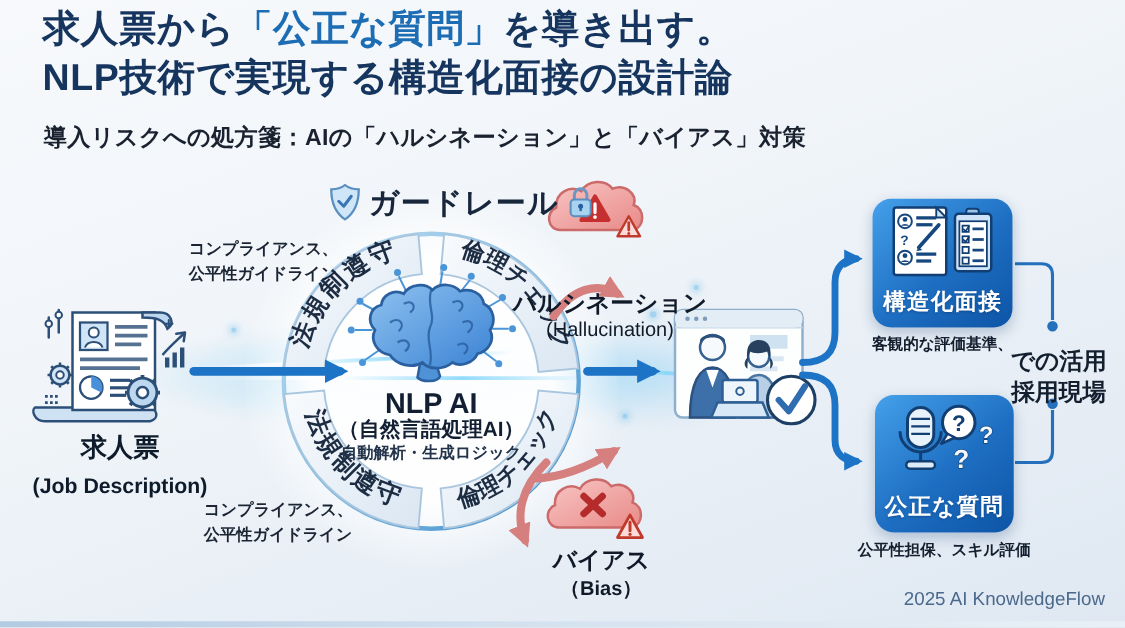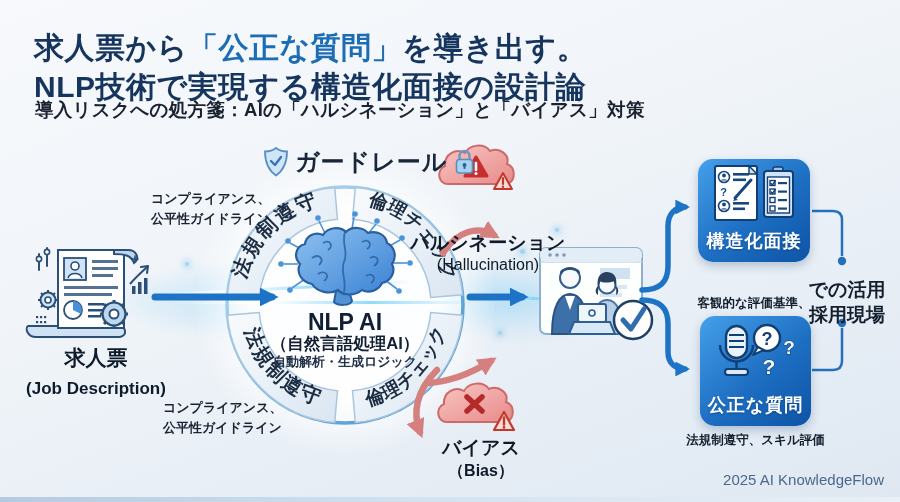--- a/index.html
+++ b/index.html
@@ -17,21 +17,21 @@
     background:radial-gradient(ellipse at 50% 50%,rgba(130,205,245,.40),transparent 70%);
     filter:blur(6px);border-radius:50%;}
   .streak{height:3px;border-radius:3px;background:linear-gradient(90deg,transparent,rgba(255,255,255,.95),rgba(120,210,250,.8),transparent);filter:blur(.6px);}
   .halo{left:195px;top:155px;width:300px;height:300px;border-radius:50%;
     background:radial-gradient(circle,rgba(255,255,255,.95) 45%,rgba(255,255,255,0) 72%);}
   .sparkle{border-radius:50%;background:rgba(125,195,235,.65);box-shadow:0 0 6px 2px rgba(125,195,235,.55);}
   .bottom-strip{left:0;bottom:0;width:900px;height:5px;
     background:linear-gradient(90deg,#b3cbe2,#d3e1ef 45%,#e9f0f7);}
 
   
-  .title{left:34px;top:28px;width:840px;font-weight:800;font-size:30px;line-height:39px;color:#16355e;letter-spacing:.5px;}
+  .title{left:34px;top:4px;width:840px;font-weight:800;font-size:30px;line-height:39px;color:#16355e;letter-spacing:.5px;}
   .title .hl{color:#1d6db5;}
   .subtitle{left:35px;top:97px;width:840px;font-weight:700;font-size:18.5px;color:#1a2230;letter-spacing:.3px;}
 
   
   .tc{text-align:center;}
   .compliance{font-size:13px;font-weight:700;color:#1a2433;line-height:1.55;}
   .jd-label{left:21px;top:344px;width:150px;}
   .jd-label .l1{font-size:21px;font-weight:800;color:#0e1b2b;}
   .jd-label .l2{font-size:17px;font-weight:700;color:#0e1b2b;margin-top:7px;}
   .halluc{left:407px;top:194px;width:162px;margin-top:36px;}
@@ -40,21 +40,21 @@
   .bias{left:421px;top:435px;width:120px;}
   .bias .l1{font-size:19px;font-weight:800;color:#101a28;}
   .bias .l2{font-size:16px;font-weight:700;color:#101a28;}
   .hitl{left:466px;top:341px;width:256px;}
   .hitl .l1{font-size:21px;font-weight:800;color:#0c1726;letter-spacing:.2px;}
   .hitl .l2{font-size:16.5px;font-weight:800;color:#0e1a2a;margin-top:1px;}
   .hitl .l3{font-size:13px;font-weight:700;color:#1c2a3a;margin-top:4px;}
   .guardrail{left:264px;top:146px;display:flex;align-items:center;gap:7px;}
   .guardrail .gl{font-size:24px;font-weight:800;color:#17263a;letter-spacing:1px;}
   .usage{left:805px;top:277px;width:84px;font-size:19px;font-weight:800;color:#131f2e;line-height:1.32;}
-  .caption1{left:688px;top:266px;width:132px;font-size:12.5px;font-weight:700;color:#131f2e;line-height:1.45;margin-top:28px;}
+  .caption1{left:688px;top:266px;width:132px;font-size:12.5px;font-weight:700;color:#131f2e;line-height:1.45;}
   .caption2{left:684px;top:432px;width:143px;font-size:12.5px;font-weight:700;color:#131f2e;}
   .footer{right:16px;top:471px;font-size:15px;font-weight:400;color:#4a698c;}
 
   
   .card{border-radius:15px;background:linear-gradient(140deg,#45a0ea 0%,#1d6ec2 55%,#0d54a6 100%);
     box-shadow:0 4px 10px rgba(20,60,110,.25);display:flex;flex-direction:column;align-items:center;justify-content:flex-end;}
   .card .clabel{color:#fff;font-size:18px;font-weight:800;letter-spacing:1px;margin-bottom:9px;text-shadow:0 1px 2px rgba(0,30,70,.35);}
   .card1{left:698px;top:159px;width:112px;height:103px;}
   .card2{left:700px;top:316px;width:111px;height:110px;}
   .card .icon-wrap{flex:1;display:flex;align-items:center;justify-content:center;width:100%;}
@@ -395,21 +395,21 @@
           <circle cx="55" cy="16" r="13" fill="#ffffff" stroke="#123f73" stroke-width="2.4"></circle>
           <path d="M46,25 L41,33 L52,28 Z" fill="#ffffff" stroke="#123f73" stroke-width="2" stroke-linejoin="round"></path>
           <text x="55" y="22.5" font-size="18" font-weight="bold" fill="#123f73" text-anchor="middle">?</text>
         </g>
         <text x="77" y="32" font-size="19" font-weight="bold" fill="#f3f8fd" stroke="#123f73" stroke-width="1" text-anchor="middle" style="paint-order:stroke">?</text>
         <text x="57" y="52" font-size="21" font-weight="bold" fill="#f3f8fd" stroke="#123f73" stroke-width="1" text-anchor="middle" style="paint-order:stroke">?</text>
       </svg>
     </div>
     <div class="clabel">公正な質問</div>
   </div>
-  <div class="abs tc caption2">法規制遵守、スキル評価</div>
+  <div class="abs tc caption2">公平性担保、スキル評価</div>
 
   <div class="abs tc usage">
     <div>での活用</div>
     <div>採用現場</div>
   </div>
 
   <div class="abs footer">2025 AI KnowledgeFlow</div>
 
 </div>
 

